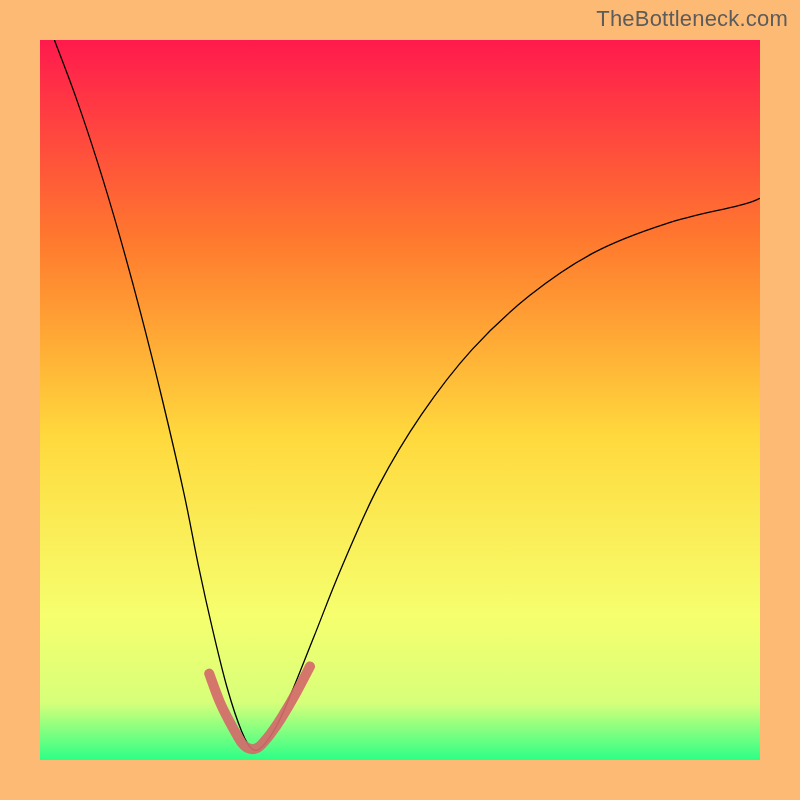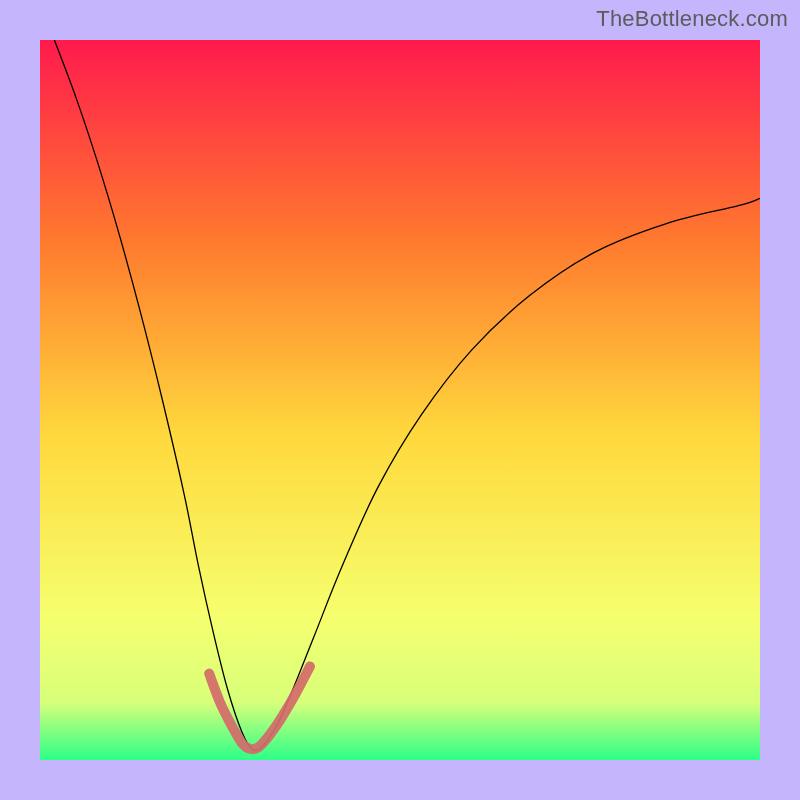--- a/index.html
+++ b/index.html
@@ -10,21 +10,21 @@
     background: #000;
     overflow: hidden;
     font-family: Arial, Helvetica, sans-serif;
   }
   .frame {
     position: absolute;
     left: 0;
     top: 0;
     width: 800px;
     height: 800px;
-    background: #c4b5fd;
+    background: #fdba74;
   }
   .watermark {
     position: absolute;
     top: 6px;
     right: 12px;
     color: #5c5c5c;
     font-size: 22px;
     letter-spacing: 0.2px;
     font-weight: 400;
   }

